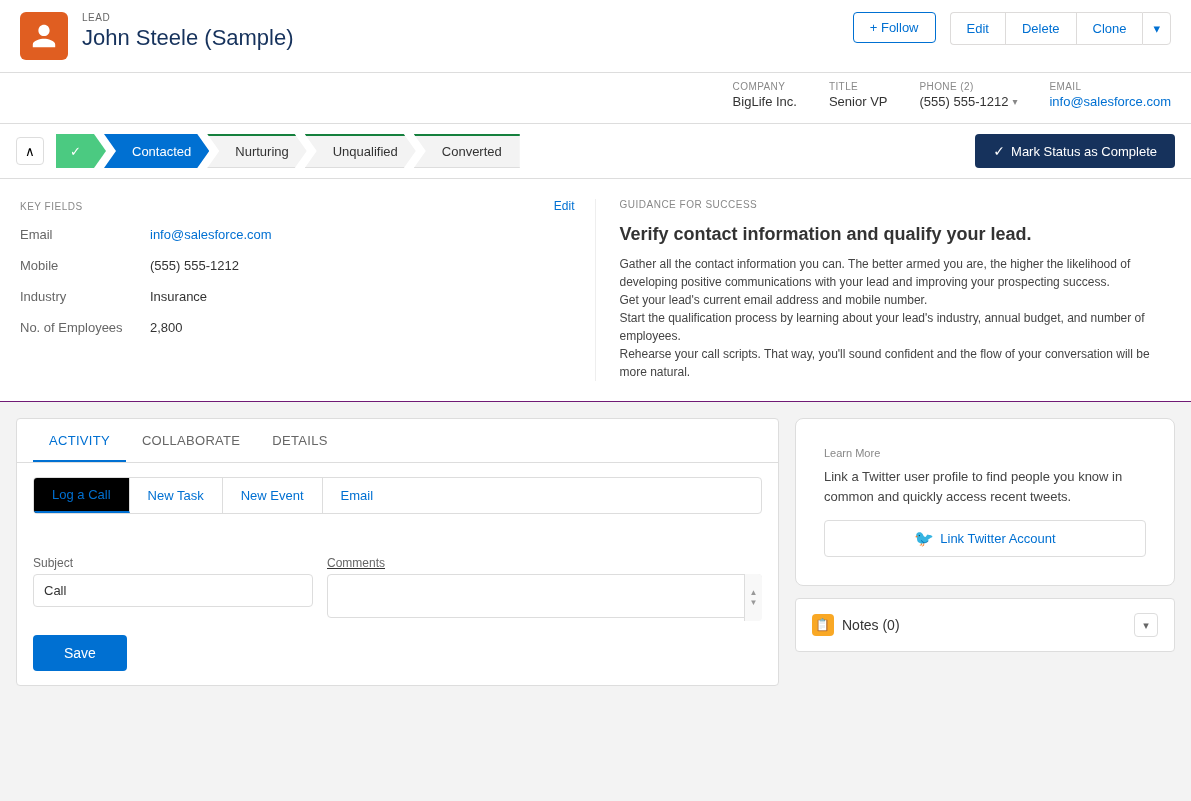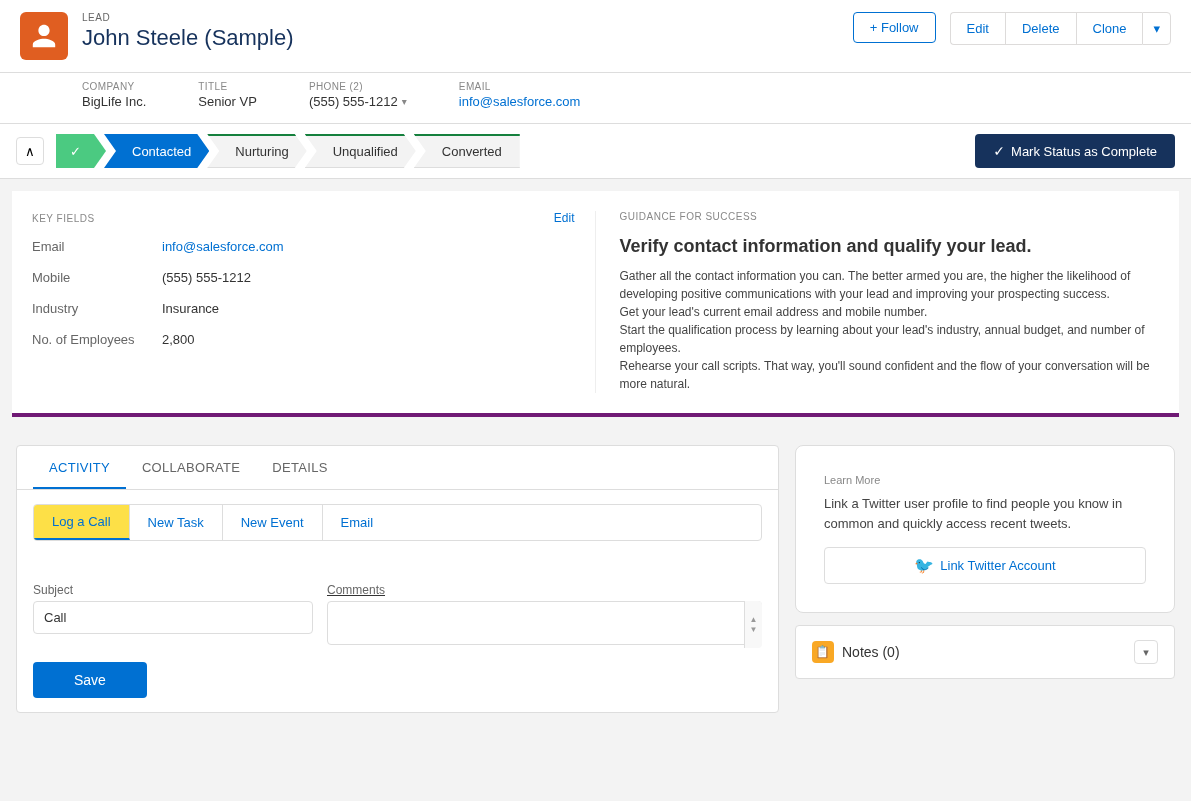--- a/index.html
+++ b/index.html
@@ -36,22 +36,23 @@
       padding: 8px 16px; font-size: 13px; cursor: pointer;
     }
     .action-btn:not(:last-child) { border-right: none; }
     .action-btn:first-child { border-radius: 4px 0 0 4px; }
     .action-btn.dropdown { border-radius: 0 4px 4px 0; border-left: 1px solid #dddbda; padding: 8px 10px; }
 
     
     .meta-row {
       background: #fff;
       padding: 8px 20px 14px 82px;
-      display: flex; gap: 52px;
+      display: flex; gap: 32px;
       border-bottom: 1px solid #ddd;
+      justify-content: flex-end;
     }
     .meta-field { }
     .meta-label { font-size: 10px; color: #888; text-transform: uppercase; letter-spacing: 0.4px; margin-bottom: 2px; }
     .meta-value { font-size: 13px; color: #333; }
     .meta-value.link { color: #0070d2; }
     .meta-phone { display: flex; align-items: center; gap: 4px; }
     .chevron-down { font-size: 10px; color: #888; }
 
     
     .status-section {
@@ -97,22 +98,22 @@
       background: #16325c; color: #fff; border-radius: 4px;
       padding: 0 18px; height: 34px; display: flex; align-items: center; gap: 6px;
       margin-left: 12px; cursor: pointer; font-size: 13px; white-space: nowrap;
       border: none;
     }
     .check-icon { font-size: 14px; }
 
     
     .main-content {
       background: #fff;
-      margin: 12px;
-      border-bottom: 4px solid #701a75;
+      margin: 0;
+      border-bottom: 1px solid #701a75;
     }
     .content-grid {
       display: grid;
       grid-template-columns: 1fr 1fr;
       gap: 0;
       padding: 20px;
     }
     .key-fields { padding-right: 20px; border-right: 1px solid #eee; }
     .guidance { padding-left: 24px; }
     .section-title {
@@ -153,21 +154,21 @@
       text-transform: uppercase; letter-spacing: 0.3px;
       font-weight: 500;
     }
     .tab.active { color: #0070d2; border-bottom: 2px solid #0070d2; }
     .activity-content { padding: 14px 16px; }
     .action-tabs { display: flex; gap: 0; border: 1px solid #ddd; border-radius: 4px; margin-bottom: 14px; overflow: hidden; }
     .action-tab {
       padding: 9px 18px; font-size: 13px; cursor: pointer;
       background: #fff; color: #0070d2; border: none;
     }
-    .action-tab.active { background: #fde047; border-bottom: 2px solid #0070d2; }
+    .action-tab.active { background: #000000; border-bottom: 2px solid #0070d2; }
     .action-tab:not(:last-child) { border-right: 1px solid #ddd; }
     .form-row { display: flex; gap: 14px; align-items: flex-start; }
     .form-group { display: flex; flex-direction: column; gap: 4px; margin-top: 28px; }
     .form-group.subject { flex: 0 0 280px; }
     .form-group.comments { flex: 1; text-decoration: underline; }
     .form-label { font-size: 12px; color: #666; }
     .form-input {
       border: 1px solid #ddd; border-radius: 4px;
       padding: 8px 10px; font-size: 13px; color: #333;
       width: 100%;
@@ -181,21 +182,21 @@
     .textarea-resize {
       position: absolute; right: 0; top: 0; bottom: 0;
       width: 18px; display: flex; flex-direction: column;
       border-left: 1px solid #ddd; background: #f8f8f8;
       border-radius: 0 4px 4px 0; cursor: ns-resize;
       align-items: center; justify-content: center; gap: 2px;
     }
     .resize-arrow { font-size: 8px; color: #999; line-height: 1; }
     .save-btn {
       background: #0070d2; color: #fff; border: none;
-      border-radius: 4px; padding: 10px 41px; font-size: 14px;
+      border-radius: 4px; padding: 10px 31px; font-size: 14px;
       cursor: pointer; margin-top: 14px;
     }
 
     
     .right-panel { display: flex; flex-direction: column; gap: 12px; }
     .twitter-card {
       background: #fff; border: 1px solid #ddd; border-radius: 8px;
       padding: 28px;
     }
     .learn-more-label { font-size: 11px; color: #888; margin-bottom: 8px; }

